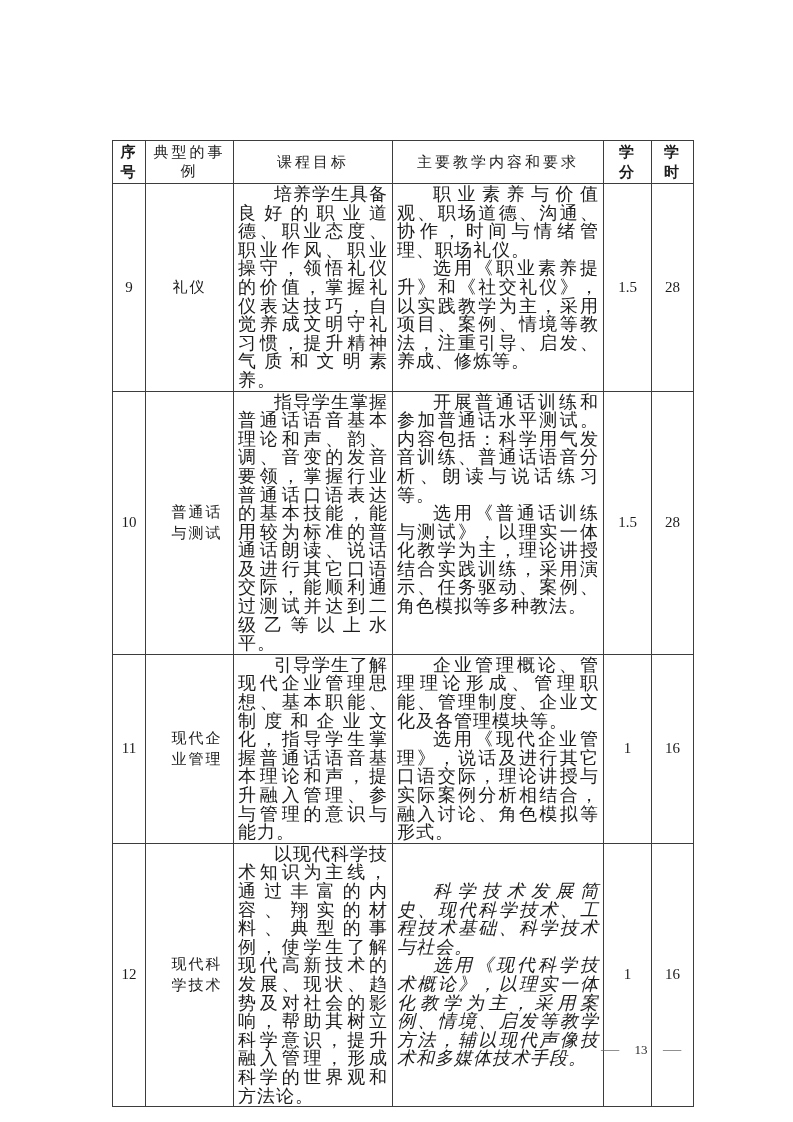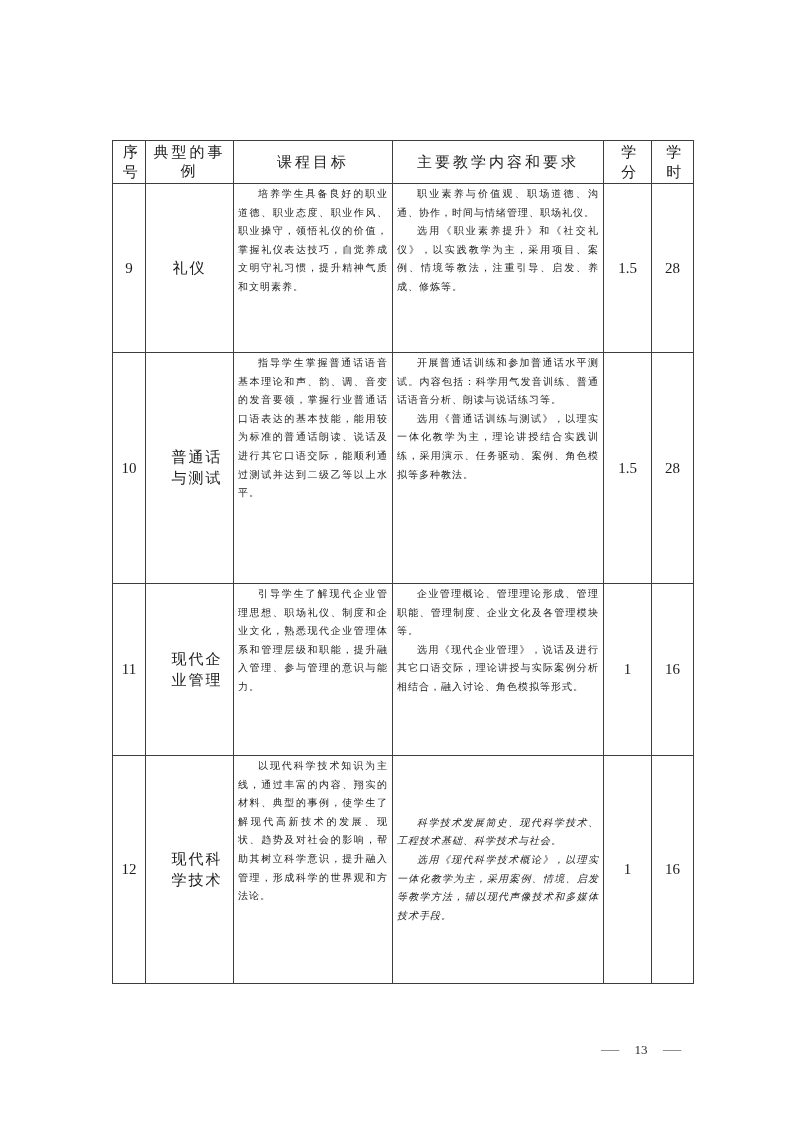--- a/index.html
+++ b/index.html
@@ -48,41 +48,42 @@
     text-align: center;
     vertical-align: middle;
     letter-spacing: 3px;
   }
   
   th .stack {
     display: inline-block;
     width: 1.15em;
     line-height: 20px;
     letter-spacing: 0;
-    text-align: right;
+    text-align: left;
     white-space: normal;
     word-break: break-all;
+    font-weight: bold;
   }
 
   td.cell-center {
     text-align: center;
     vertical-align: middle;
     font-size: 15px;
   }
   td.cell-name { letter-spacing: 2px; }
   td.cell-name .name-inner {
     display: inline-block;
     max-width: 66px;      
     line-height: 21px;
     text-align: right;
     word-break: break-all;
   }
   td.cell-text {
     vertical-align: top;
-    font-size: 10px;
+    font-size: 18px;
   }
   td.cell-text p {
     margin: 0;
     text-indent: 2em;
     line-height: 18.6px;
     letter-spacing: 1px;
     text-align: justify;
     text-justify: inter-character;
     word-break: break-all;
   }
@@ -153,21 +154,21 @@
         <p>开展普通话训练和参加普通话水平测试。内容包括：科学用气发音训练、普通话语音分析、朗读与说话练习等。</p>
         <p>选用《普通话训练与测试》，以理实一体化教学为主，理论讲授结合实践训练，采用演示、任务驱动、案例、角色模拟等多种教法。</p>
       </td>
       <td class="cell-center"><span>1.5</span></td>
       <td class="cell-center"><span>28</span></td>
     </tr>
     <tr>
       <td class="cell-center"><span>11</span></td>
       <td class="cell-center cell-name"><span class="name-inner">现代企业管理</span></td>
       <td class="cell-text">
-        <p>引导学生了解现代企业管理思想、职场礼仪、制度和企业文化，熟悉现代企业管理体系和管理层级和职能，提升融入管理、参与管理的意识与能力。</p>
+        <p>引导学生了解现代企业管理思想、基本职能、制度和企业文化，指导学生掌握普通话语音基本理论和声，提升融入管理、参与管理的意识与能力。</p>
       </td>
       <td class="cell-text cell-content">
         <p>企业管理概论、管理理论形成、管理职能、管理制度、企业文化及各管理模块等。</p>
         <p>选用《现代企业管理》，说话及进行其它口语交际，理论讲授与实际案例分析相结合，融入讨论、角色模拟等形式。</p>
       </td>
       <td class="cell-center"><span>1</span></td>
       <td class="cell-center"><span>16</span></td>
     </tr>
     <tr>
       <td class="cell-center"><span>12</span></td>

